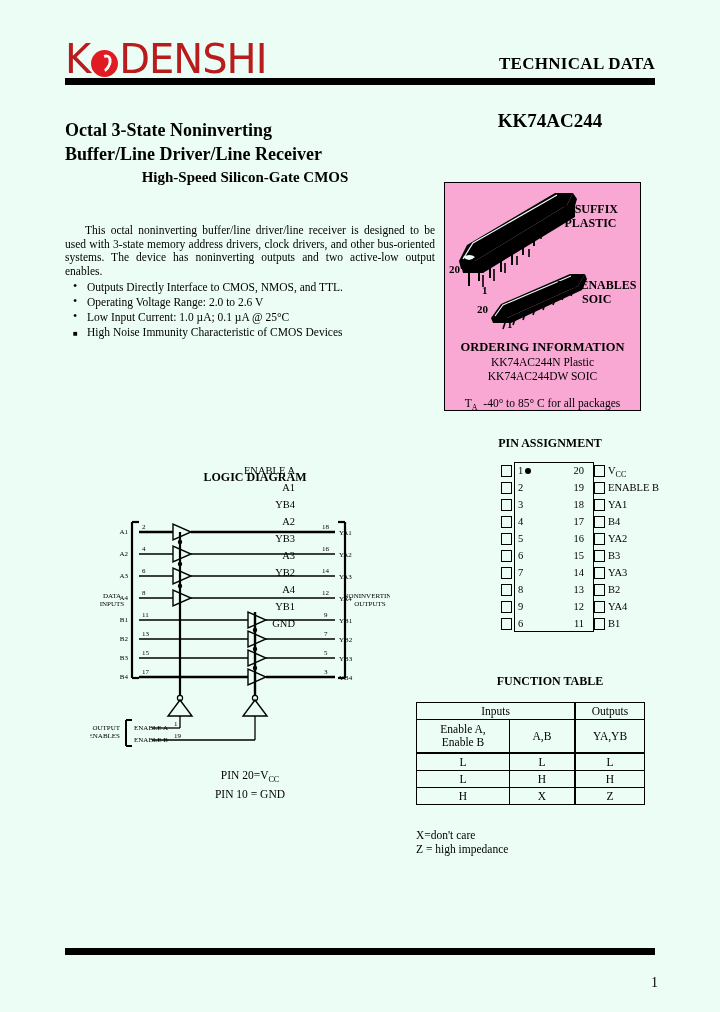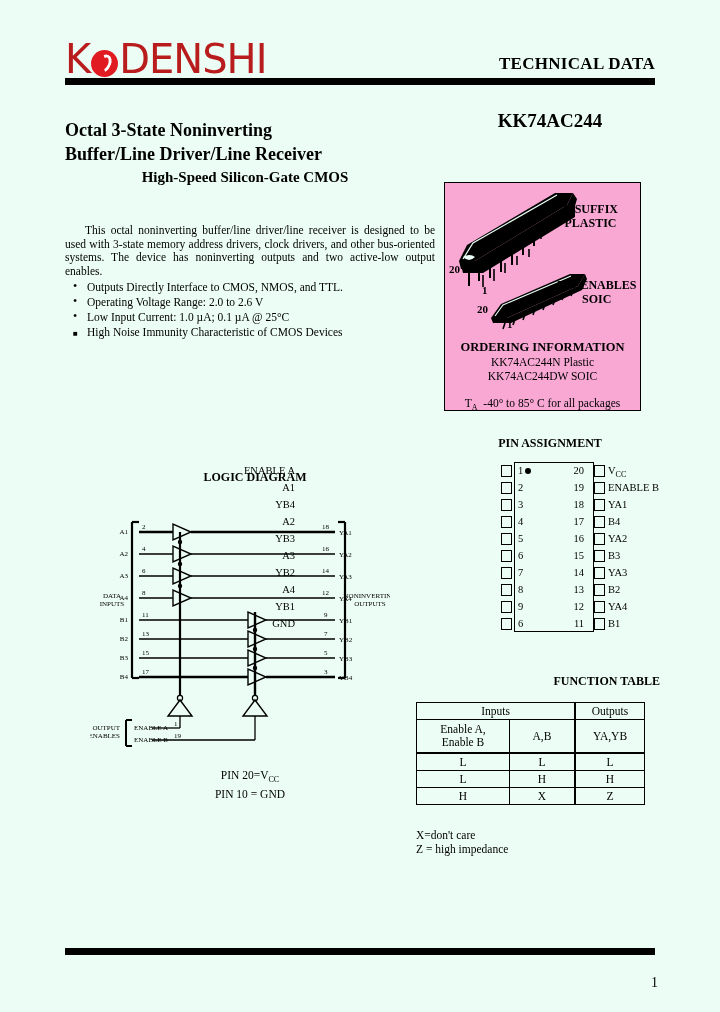--- a/index.html
+++ b/index.html
@@ -119,21 +119,21 @@
     font-size: 11.5px;
   }
   #ordering-temp sub { font-size: 8px; }
 
   
   .section-head {
     position: absolute; font-size: 12px; font-weight: bold; text-align: center;
   }
   #head-logic { left: 130px; top: 470px; width: 250px; }
   #head-pin   { left: 440px; top: 436px; width: 220px; }
-  #head-func  { left: 440px; top: 674px; width: 220px; text-align: right; }
+  #head-func  { left: 440px; top: 674px; width: 220px; }
 
   
   #pin-assign {
     position: absolute; left: 446px; top: 456px; width: 212px; height: 180px;
   }
   #pin-body {
     position: absolute; left: 68px; top: 6px; width: 78px; height: 168px;
     border: 1.5px solid #000; background: #ecfdf5;
   }
   #pin-notch {

